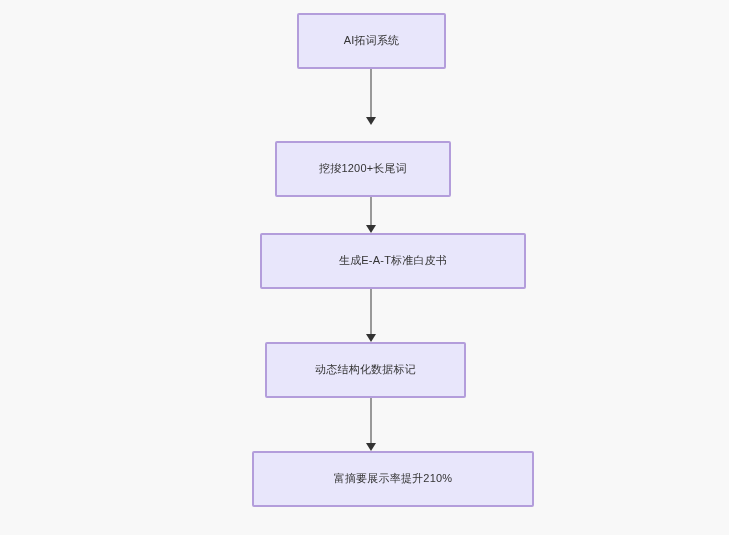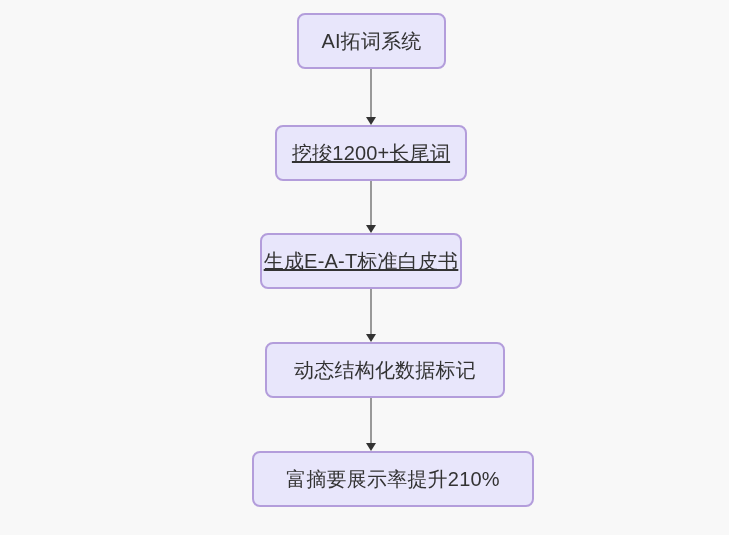--- a/index.html
+++ b/index.html
@@ -18,26 +18,26 @@
     position: relative;
     width: 729px;
     height: 535px;
     background: #f8f8f8;
   }
   .node {
     position: absolute;
     box-sizing: border-box;
     background: #e8e6fb;
     border: 2px solid #b39ddb;
-    border-radius: 8px;
+    border-radius: 2px;
     display: flex;
     align-items: center;
     justify-content: center;
     color: #333333;
-    font-size: 20px;
+    font-size: 11px;
     line-height: 1.2;
     letter-spacing: 0.2px;
     white-space: nowrap;
     user-select: none;
   }
   .node-label {
     display: block;
     text-align: center;
   }
   .edge {
@@ -84,29 +84,29 @@
 
   <div class="edge" style="left:371px; top:398px;">
     <div class="edge-line" style="height:45px;"></div>
     <div class="edge-arrow" style="top:45px;"></div>
   </div>
 
   <div class="node" style="left:297px; top:13px; width:149px; height:56px;">
     <span class="node-label">AI拓词系统</span>
   </div>
 
-  <div class="node" style="left:275px; top:125px; width:192px; height:56px;text-decoration:underline;">
+  <div class="node" style="left:275px; top:141px; width:176px; height:56px;">
     <span class="node-label">挖捘1200+长尾词</span>
   </div>
 
-  <div class="node" style="left:260px; top:233px; width:202px; height:56px;text-decoration:underline;">
+  <div class="node" style="left:260px; top:233px; width:266px; height:56px;">
     <span class="node-label">生成E-A-T标准白皮书</span>
   </div>
 
-  <div class="node" style="left:265px; top:342px; width:240px; height:56px;">
+  <div class="node" style="left:265px; top:342px; width:201px; height:56px;">
     <span class="node-label">动态结构化数据标记</span>
   </div>
 
   <div class="node" style="left:252px; top:451px; width:282px; height:56px;">
     <span class="node-label">富摘要展示率提升210%</span>
   </div>
 
 </div>
 
 </body></html>

